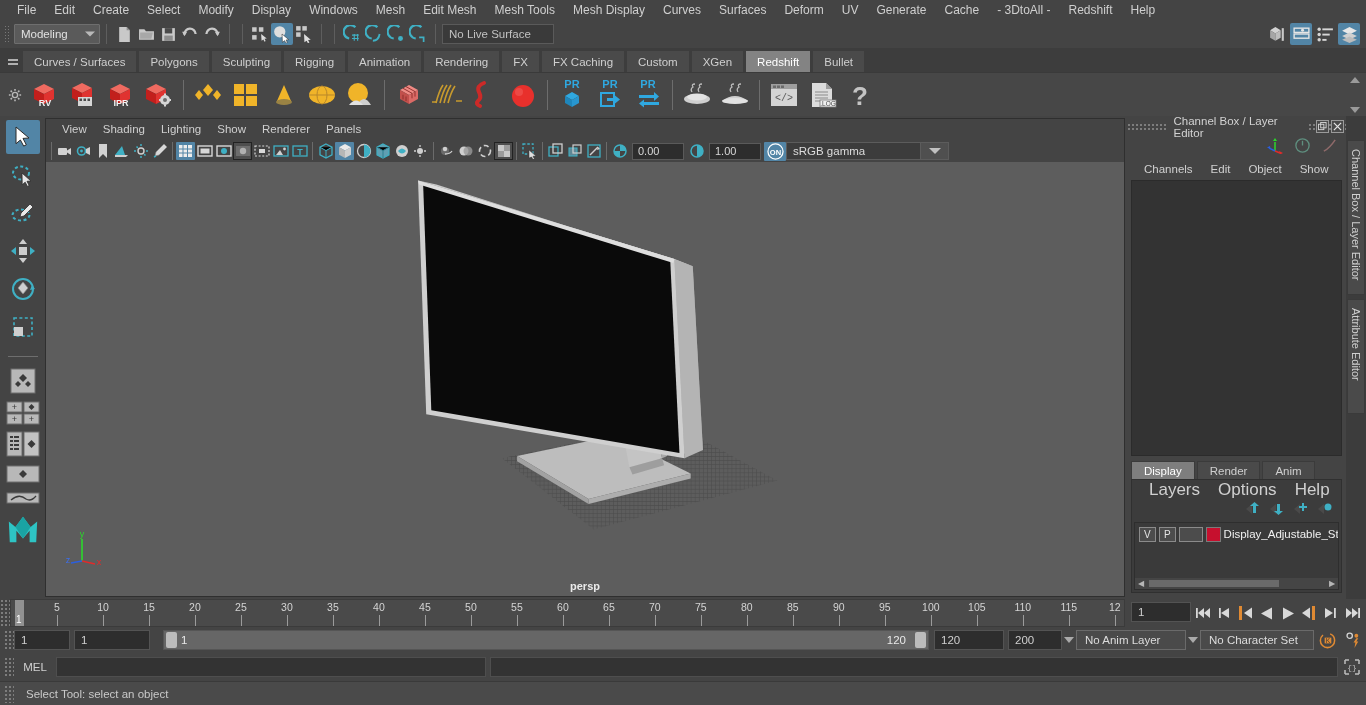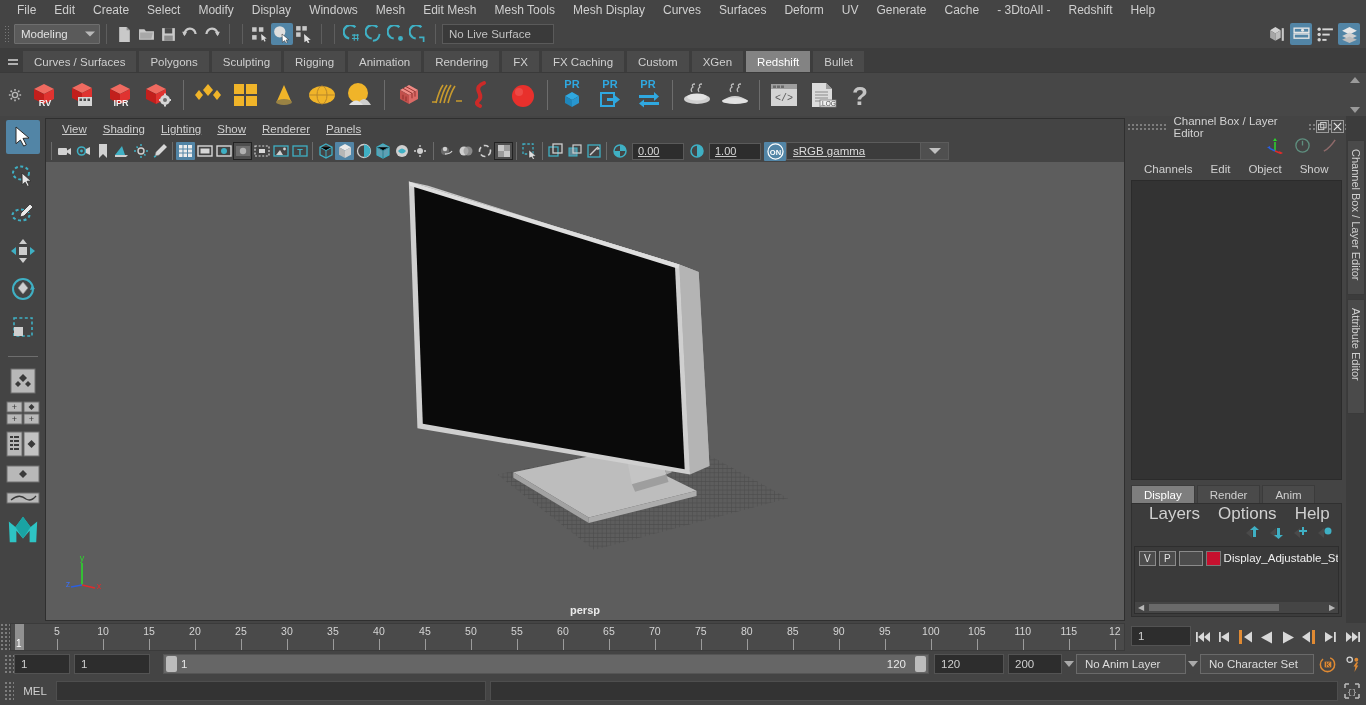--- a/index.html
+++ b/index.html
@@ -79,21 +79,21 @@
 
   
   .toolbox { width:45px; background:#444444; padding-top:4px; display:flex; flex-direction:column; align-items:center; }
   .tbtn { width:34px; height:34px; margin-bottom:4px; display:flex; align-items:center; justify-content:center; border-radius:2px; }
   .tbtn.sel { background:#5285a6; }
   .tbdiv { width:30px; height:1px; background:#6e6e6e; margin:8px 0; }
   .tb-small { width:34px; height:26px; margin-bottom:3px; display:flex; align-items:center; justify-content:center; }
 
   
   .vpcol { flex:1 1 auto; display:flex; flex-direction:column; min-width:0; background:#444; padding:0; }
-  .vpwrap { flex:1 1 auto; display:flex; flex-direction:column; border:1px solid #2f2f2f; margin:2px 2px 2px 0; background:#ec4899; min-height:0;text-decoration:underline;}
+  .vpwrap { flex:1 1 auto; display:flex; flex-direction:column; border:1px solid #2f2f2f; margin:2px 2px 2px 0; background:#ec4899; min-height:0;}
   .vpmenubar { height:21px; background:#444444; display:flex; align-items:center; padding-left:8px; flex:0 0 21px;}
   .vpmenubar .mi { padding:0 8px; font-size:11.5px; color:#cfcfcf; line-height:21px; }
   .vptoolbar { height:22px; background:#444444; display:flex; align-items:center; flex:0 0 22px; padding-left:2px;}
   .vbtn { width:19px; height:18px; display:flex; align-items:center; justify-content:center; }
   .vbtn.on { background:#5285a6; border-radius:1px;}
   .vbtn.framed { border:1px solid #222; background:#4e4e4e; }
   .numfield { height:17px; width:52px; background:#2d2d2d; border:1px solid #5a5a5a; color:#d8d8d8;
               font-size:11px; display:flex; align-items:center; padding-left:5px; margin:0 3px; }
   .gammafield { height:18px; width:135px; background:#3c3c3c; border:1px solid #5c5c5c; color:#dcdcdc;
               font-size:11.5px; display:flex; align-items:center; padding-left:6px; }
@@ -1230,14 +1230,18 @@
       <span></span>
     </div>
     <div class="mel-icon">
       <svg width="16" height="16" viewBox="0 0 16 16">
           <path d="M1 1h4M1 1v4M15 1h-4M15 1v4M1 15h4M1 15v-4M15 15h-4M15 15v-4" stroke="#bdbdbd" stroke-width="1.5" fill="none"></path>
           <text x="8" y="11" font-size="8" fill="#bdbdbd" text-anchor="middle" font-family="Liberation Mono, monospace">{}</text>
         </svg>
     </div>
   </div>
 
+  <div class="helpline">
+    <div class="tl-grip" style="height:18px;width:10px"></div>
+    <div class="helptext">Select Tool: select an object</div>
+  </div>
 
 </div>
 
 </body></html>

